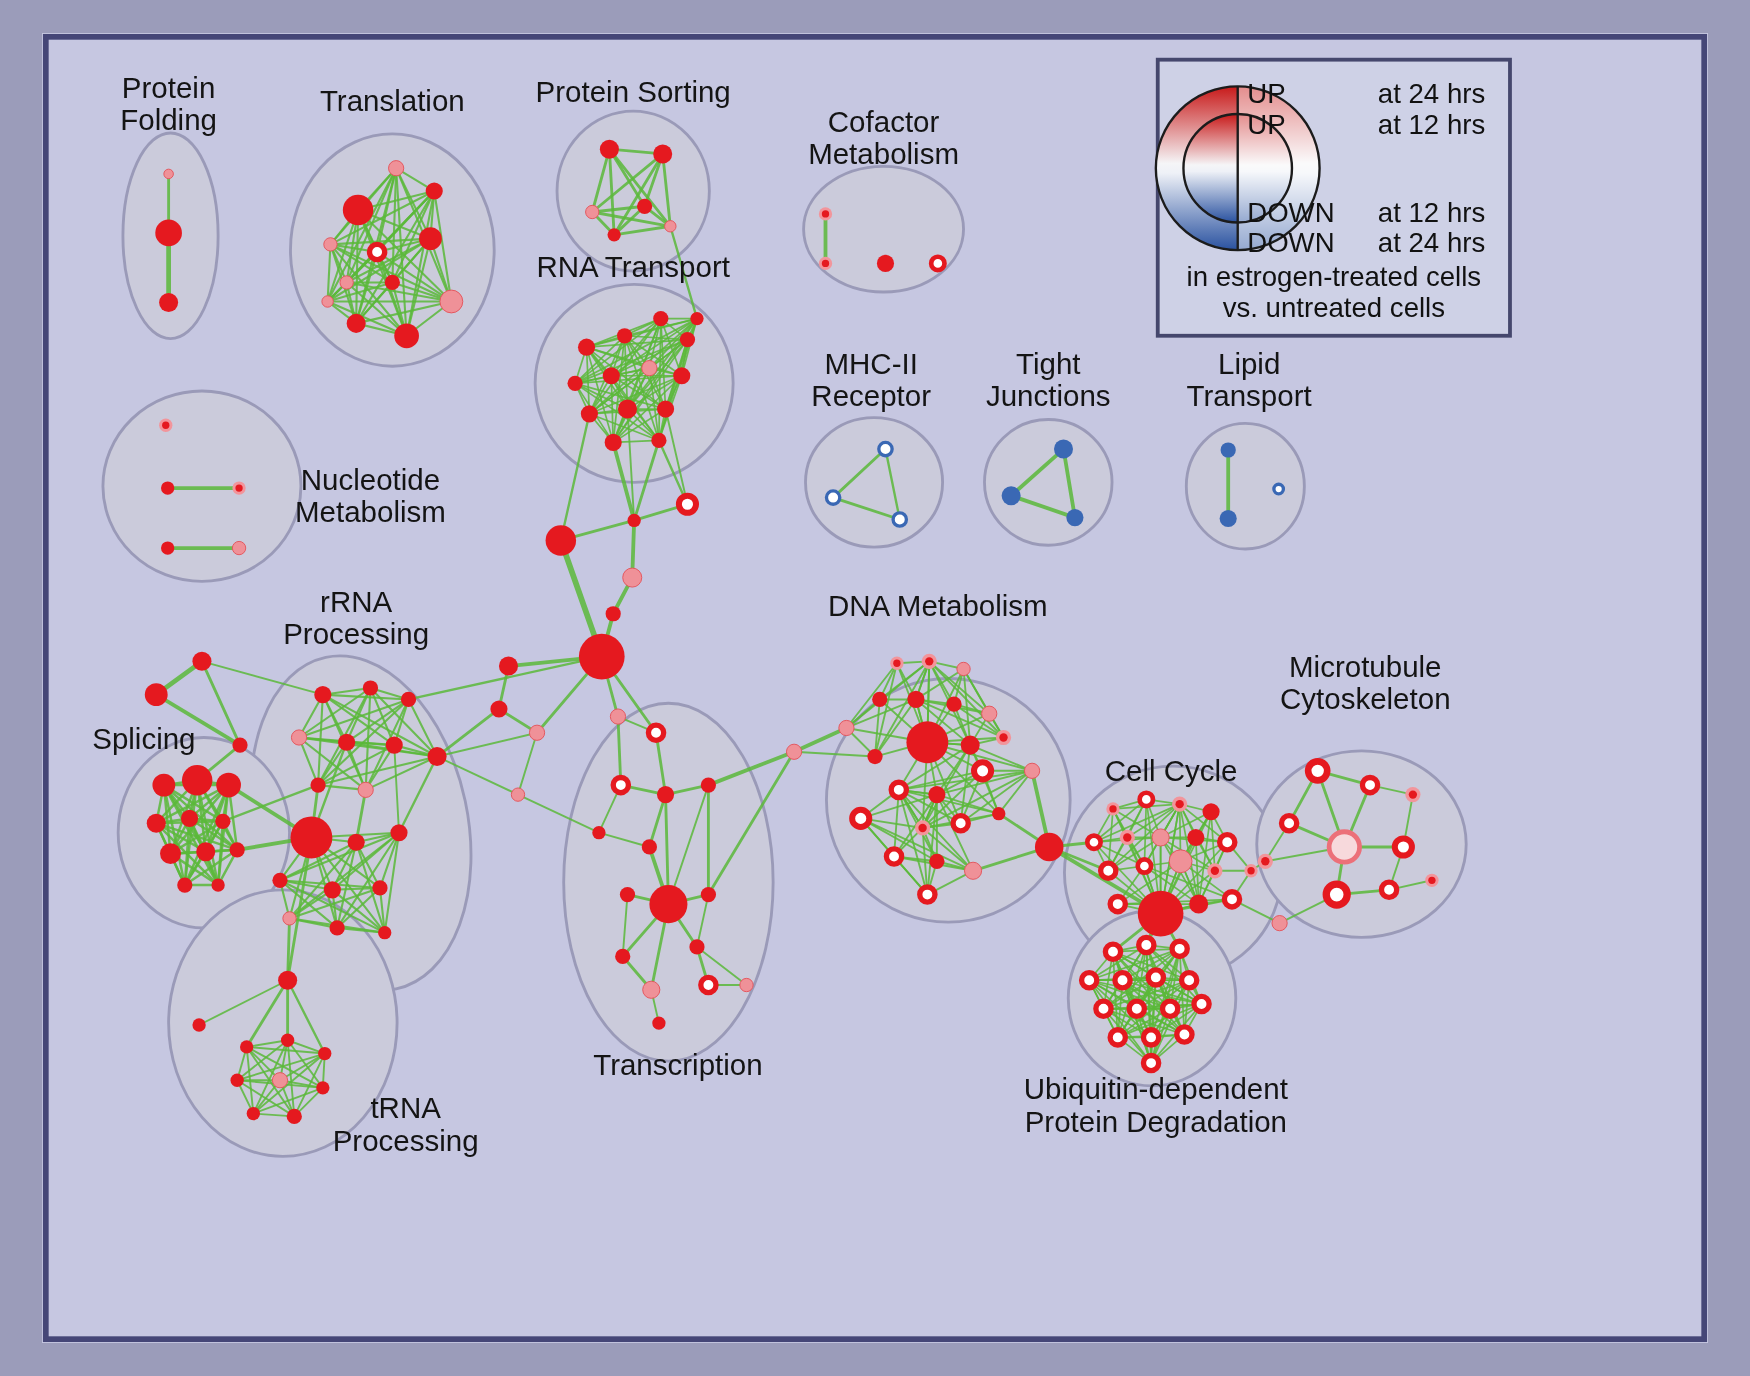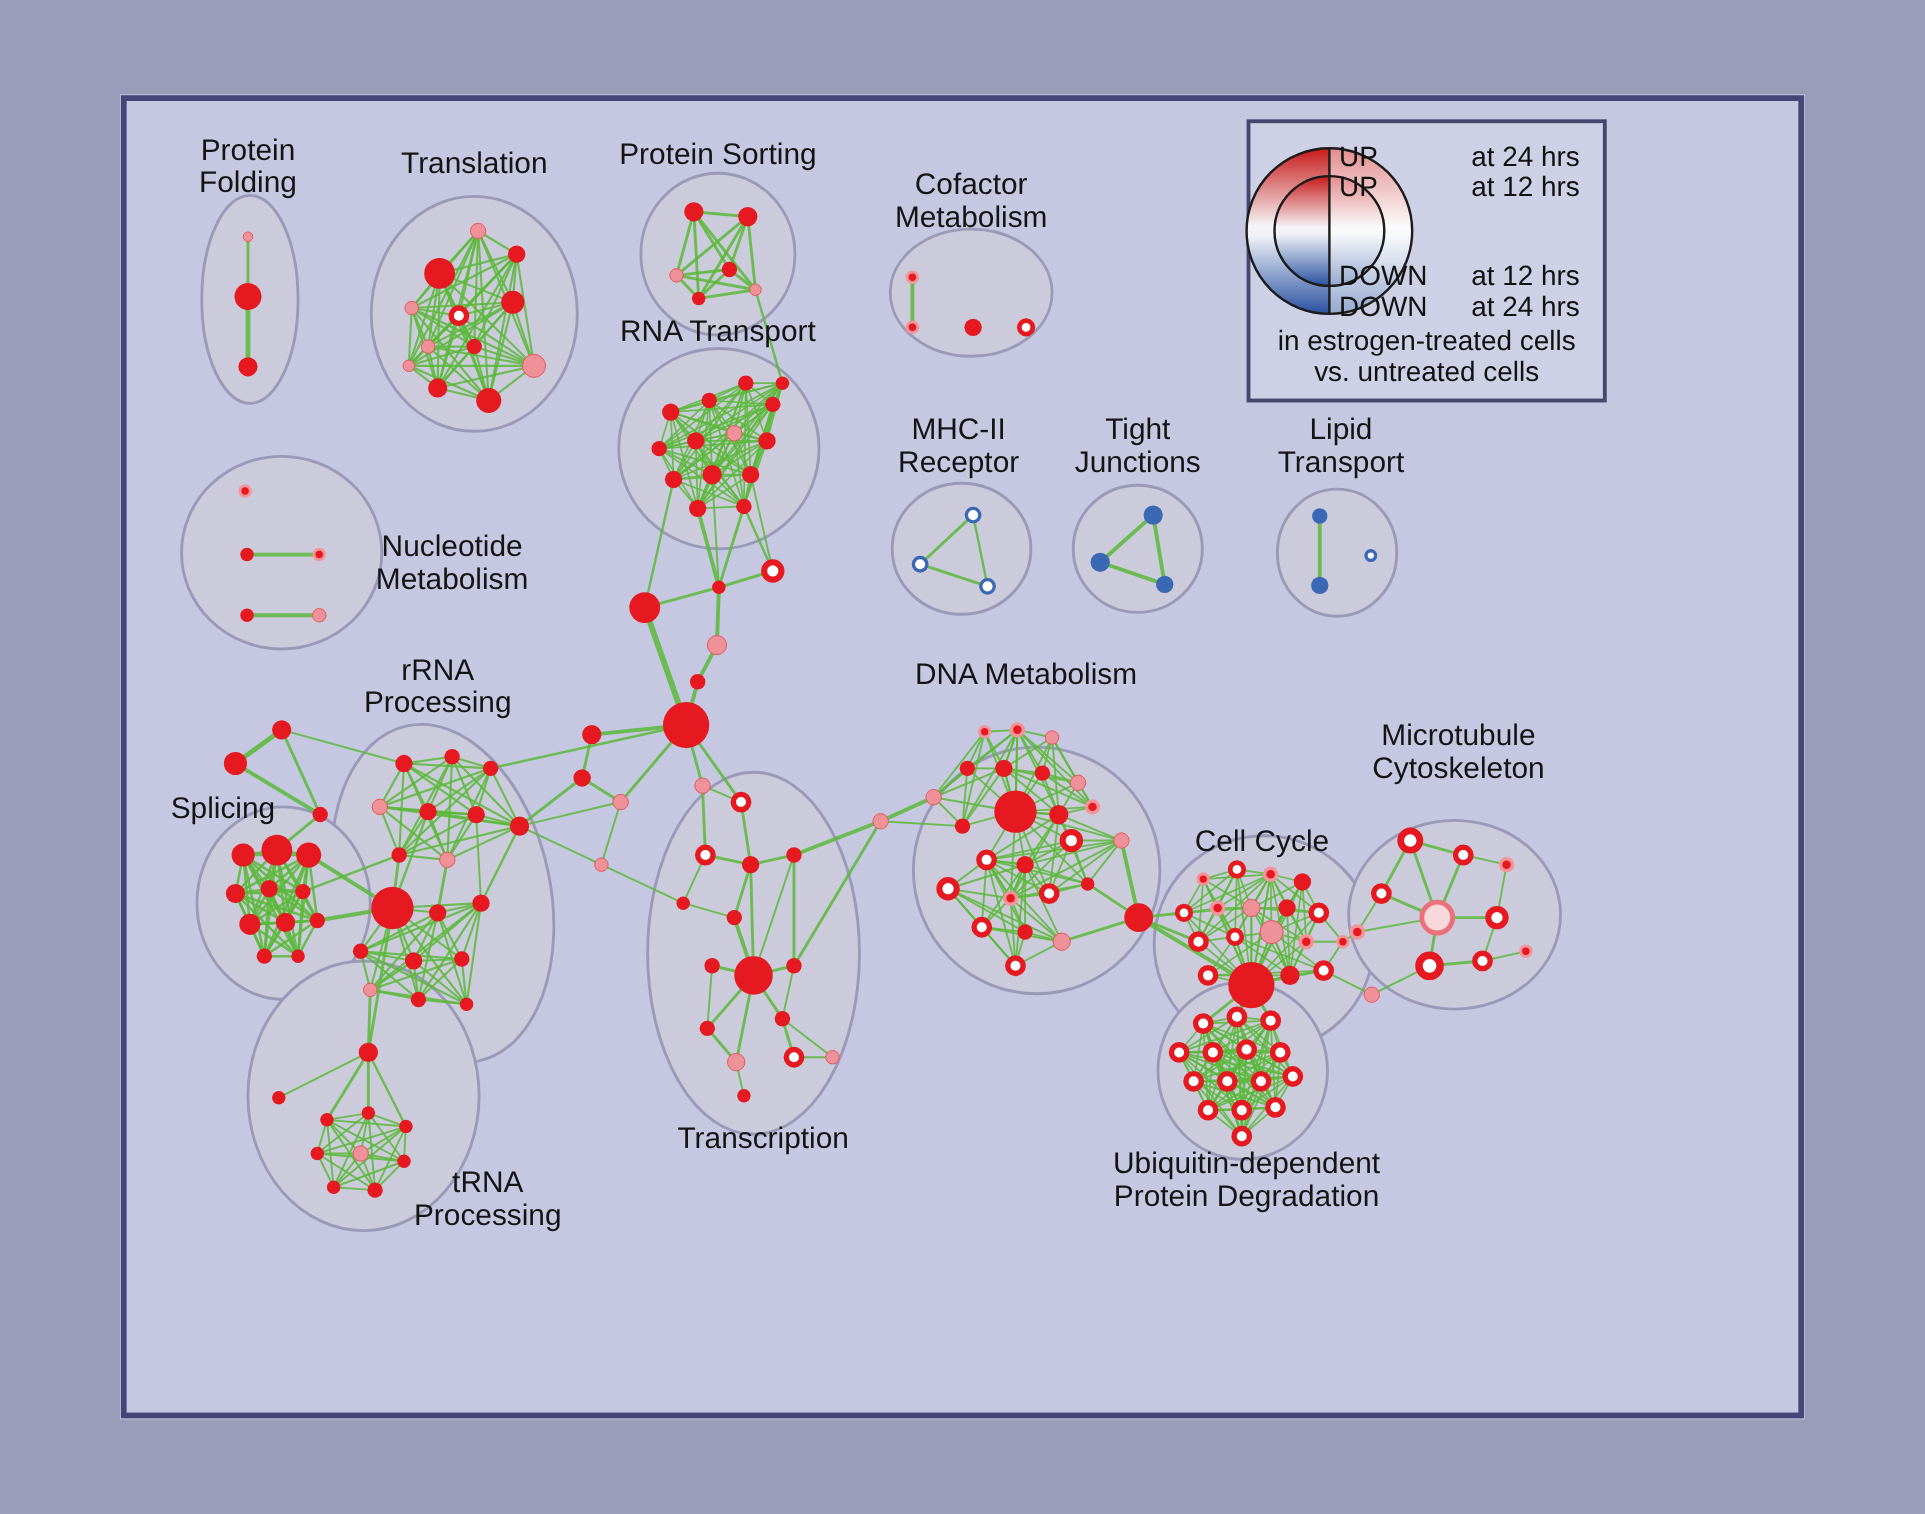--- a/index.html
+++ b/index.html
@@ -1,16 +1,16 @@
 <!DOCTYPE html>
 <html><head>
 <meta charset="utf-8">
 <style>
   html,body{margin:0;padding:0;background:#9b9cba;}
-  .frame{width:1532px;height:1376px;position:relative;margin:0 auto;font-family:"Liberation Sans",sans-serif;}
+  .frame{width:1666px;height:1376px;position:relative;margin:0 auto;font-family:"Liberation Sans",sans-serif;}
   svg{display:block;width:100%;height:100%;}
   text{font-family:"Liberation Sans",sans-serif;}
 </style>
 </head>
 <body>
 
 <div class="frame">
   <svg id="net" viewBox="0 0 1750 1376" xmlns="http://www.w3.org/2000/svg">
       <rect x="0" y="0" width="1750" height="1376" fill="#c6c7e1"></rect>
       <rect x="4" y="4" width="1742" height="1368" fill="none" stroke="#454677" stroke-width="6"></rect>

